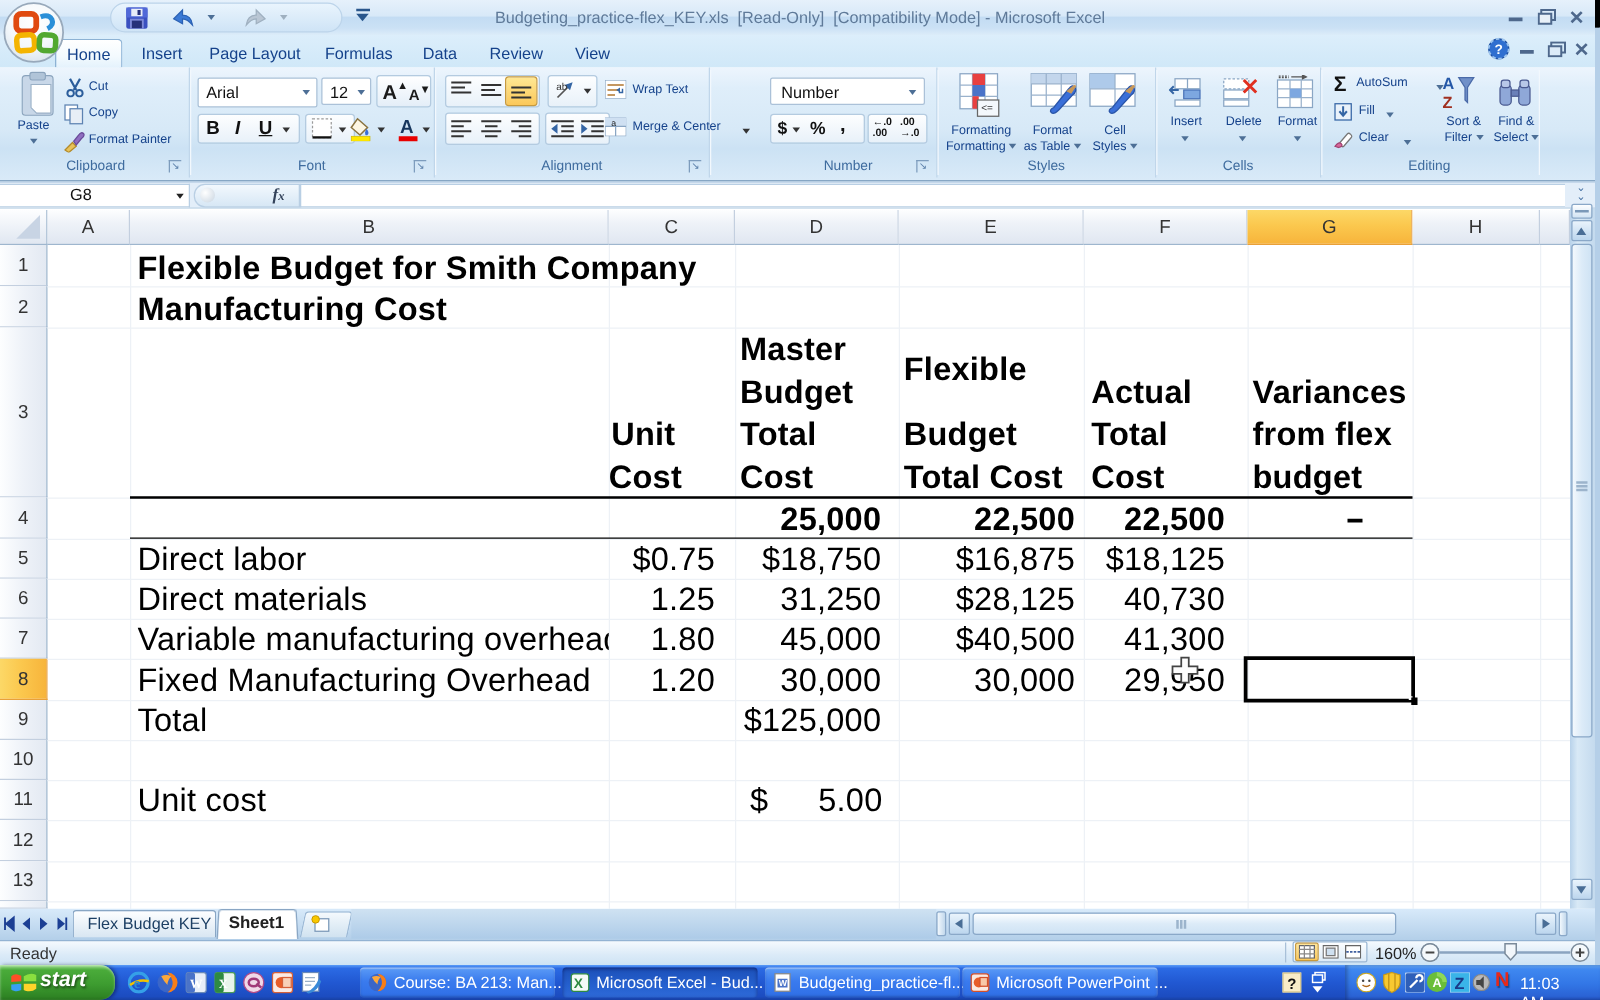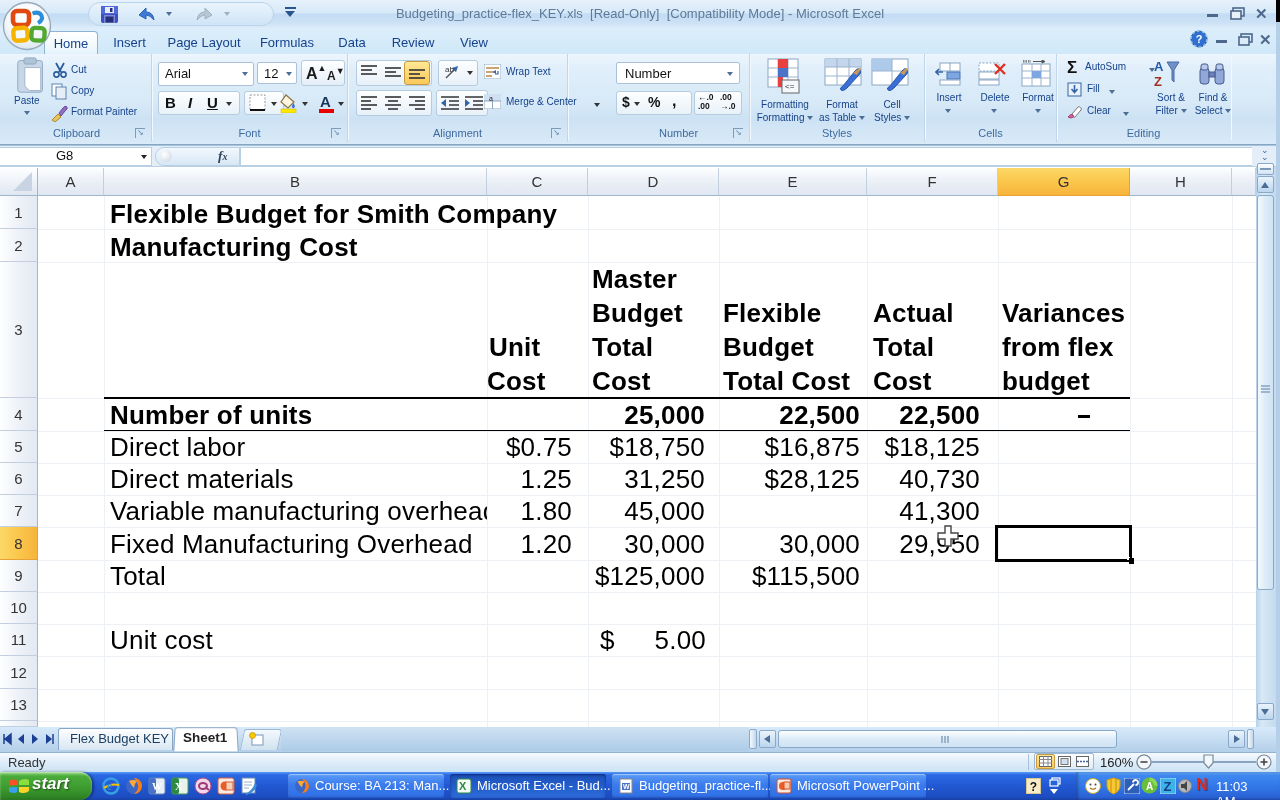--- a/index.html
+++ b/index.html
@@ -505,62 +505,61 @@
 <div class="gl-h" style="top:721px;width:1218px"></div>
 
 <div class="ct b" style="left:110px;top:232px">Manufacturing Cost</div>
 <div class="ct b" style="left:110px;top:199px">Flexible Budget for Smith Company</div>
 <div class="ct b" style="left:592px;top:264px">Master</div>
 <div class="ct b" style="left:592px;top:298px">Budget</div>
 <div class="ct b" style="left:592px;top:332px">Total</div>
 <div class="ct b" style="left:592px;top:366px">Cost</div>
 <div class="ct b" style="left:489px;top:332px">Unit</div>
 <div class="ct b" style="left:487px;top:366px">Cost</div>
-<div class="ct b" style="left:723px;top:298px">Flexible</div>
+<div class="ct b" style="left:723px;top:280px">Flexible</div>
 <div class="ct b" style="left:723px;top:332px">Budget</div>
 <div class="ct b" style="left:723px;top:366px">Total Cost</div>
 <div class="ct b" style="left:873px;top:298px">Actual</div>
 <div class="ct b" style="left:873px;top:332px">Total</div>
 <div class="ct b" style="left:873px;top:366px">Cost</div>
 <div class="ct b" style="left:1002px;top:298px">Variances</div>
 <div class="ct b" style="left:1002px;top:332px">from flex</div>
 <div class="ct b" style="left:1002px;top:366px">budget</div>
 
-<div class="ct b" style="left:110px;top:400px">Number of units</div>
 <div class="ct b rt" style="left:588px;top:400px;width:117px">25,000</div>
 <div class="ct b rt" style="left:719px;top:400px;width:141px">22,500</div>
 <div class="ct b rt" style="left:867px;top:400px;width:113px">22,500</div>
 <div class="abs" style="left:1078px;top:415px;width:12px;height:3px;background:#000"></div>
 
 <div class="ct" style="left:110px;top:432px">Direct labor</div>
 <div class="ct rt" style="left:487px;top:432px;width:85px">$0.75</div>
 <div class="ct rt" style="left:588px;top:432px;width:117px">$18,750</div>
 <div class="ct rt" style="left:719px;top:432px;width:141px">$16,875</div>
 <div class="ct rt" style="left:867px;top:432px;width:113px">$18,125</div>
 
 <div class="ct" style="left:110px;top:464px">Direct materials</div>
 <div class="ct rt" style="left:487px;top:464px;width:85px">1.25</div>
 <div class="ct rt" style="left:588px;top:464px;width:117px">31,250</div>
 <div class="ct rt" style="left:719px;top:464px;width:141px">$28,125</div>
 <div class="ct rt" style="left:867px;top:464px;width:113px">40,730</div>
 
 <div class="ct" style="left:110px;top:496px;width:377px;overflow:hidden">Variable manufacturing overhead</div>
 <div class="ct rt" style="left:487px;top:496px;width:85px">1.80</div>
 <div class="ct rt" style="left:588px;top:496px;width:117px">45,000</div>
+<div class="ct rt" style="left:719px;top:496px;width:141px">$40,500</div>
 <div class="ct rt" style="left:867px;top:496px;width:113px">41,300</div>
 
 <div class="ct" style="left:110px;top:529px">Fixed Manufacturing Overhead</div>
 <div class="ct rt" style="left:487px;top:529px;width:85px">1.20</div>
 <div class="ct rt" style="left:588px;top:529px;width:117px">30,000</div>
 <div class="ct rt" style="left:719px;top:529px;width:141px">30,000</div>
 <div class="ct rt" style="left:867px;top:529px;width:113px">29,950</div>
 
 <div class="ct" style="left:110px;top:561px">Total</div>
 <div class="ct rt" style="left:588px;top:561px;width:117px">$125,000</div>
-<div class="ct rt" style="left:719px;top:561px;width:141px">$115,500</div>
 
 <div class="ct" style="left:110px;top:625px">Unit cost</div>
 <div class="ct" style="left:600px;top:625px">$</div>
 <div class="ct rt" style="left:588px;top:625px;width:118px">5.00</div>
 
 <div class="abs" style="left:104px;top:397px;width:1026px;height:2px;background:#000"></div>
 <div class="abs" style="left:104px;top:429.5px;width:1026px;height:1.5px;background:#000"></div>
 
 <div class="abs" style="left:995px;top:525px;width:137px;height:37px;border:3px solid #000"></div>
 <div class="abs" style="left:1127px;top:557px;width:3px;height:3px;background:#fff"></div>

